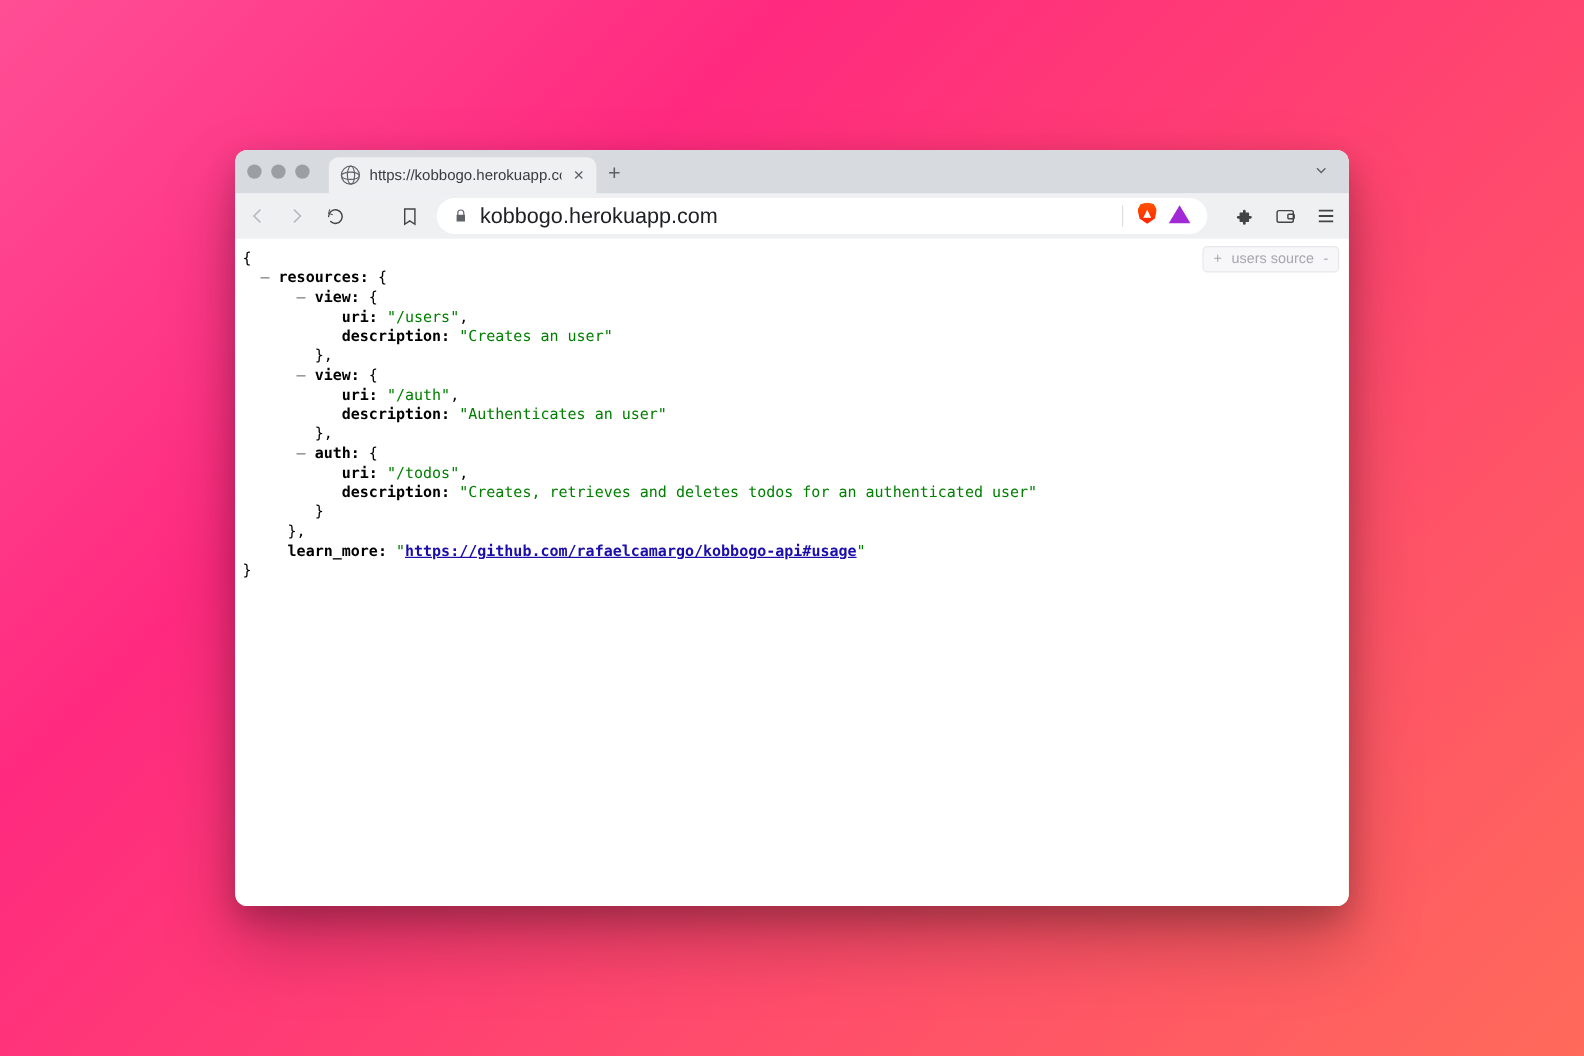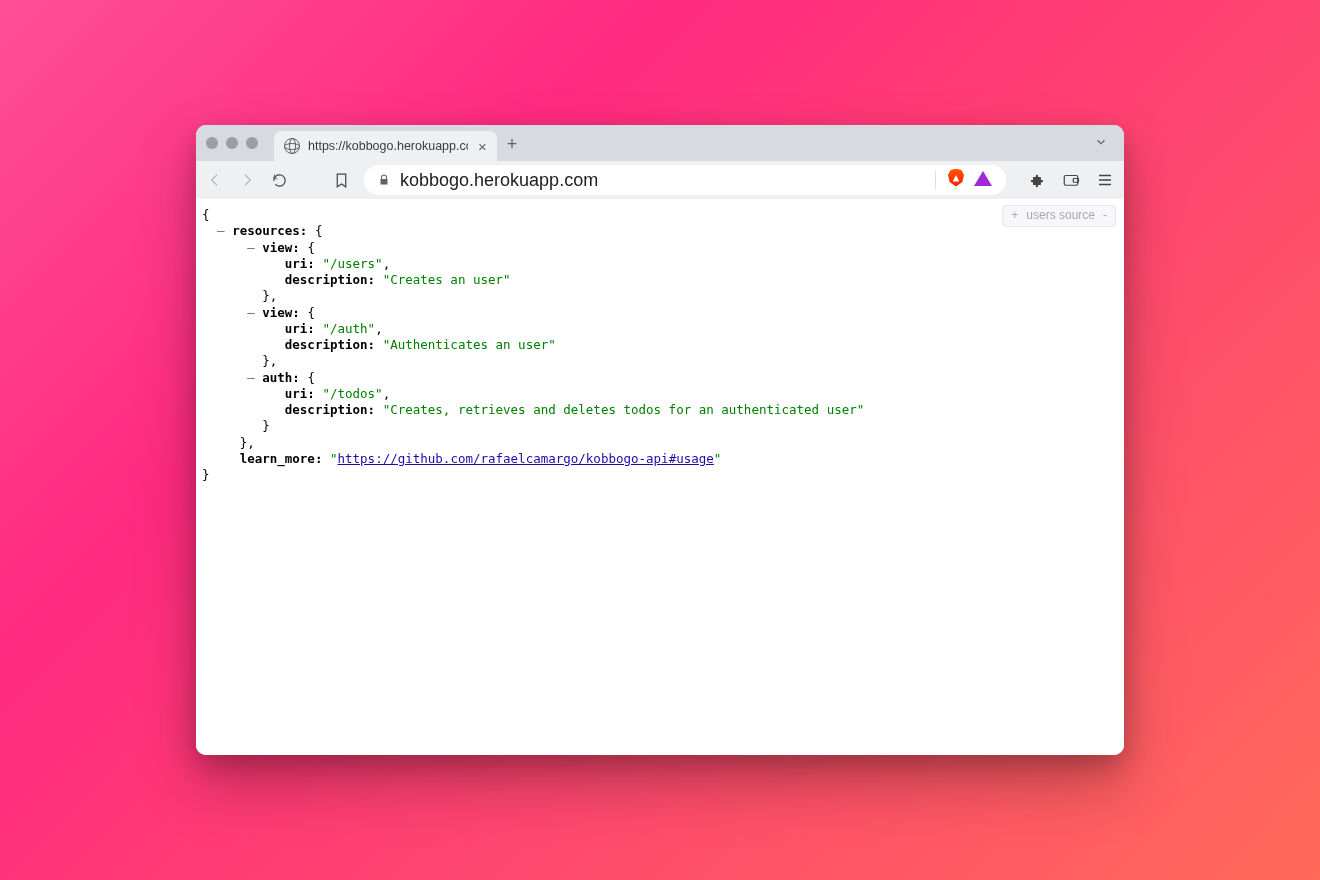--- a/index.html
+++ b/index.html
@@ -105,21 +105,21 @@
     color:#a7a7ae;
     font-size:12px;
     padding: 2px 8px;
     display:flex; align-items:center; gap:8px;
     font-family: -apple-system, sans-serif;
   }
   .json { white-space:pre; }
   .k { font-weight:bold; }
   .s { color:#008000; }
   .toggle { color:#666; }
-  .lnk { color:#1a0dab; text-decoration:underline; }
+  .lnk { color:#1a0dab; text-decoration:underline;font-weight:bold; }
   .triangle {
     width:0;height:0;
     border-left:9px solid transparent;
     border-right:9px solid transparent;
     border-bottom:15px solid #a12ad6;
     display:inline-block;
   }
   .brave-lion {
     display:inline-block; width:16px; height:18px;
     background: linear-gradient(180deg,#ff5500 0%, #ff2000 100%);

